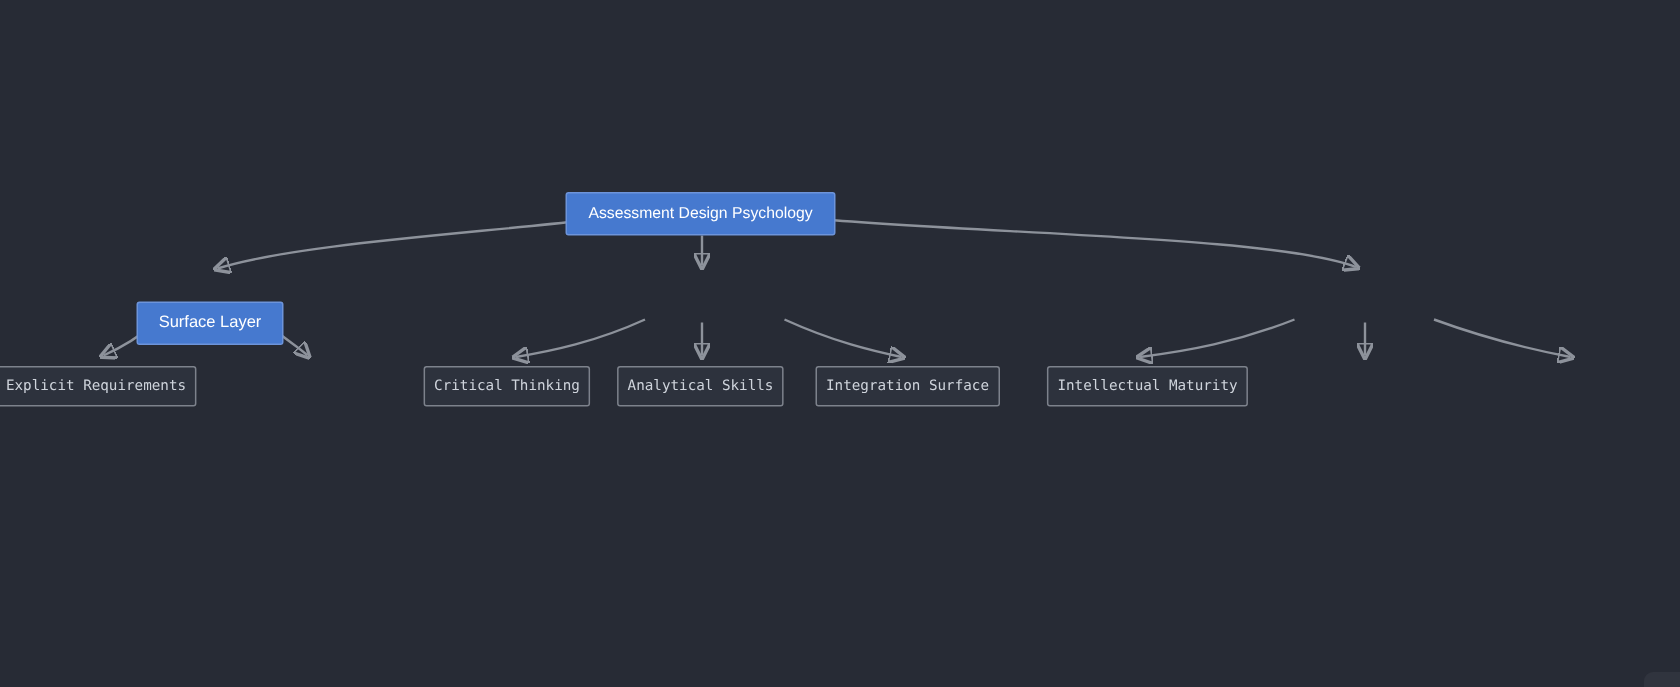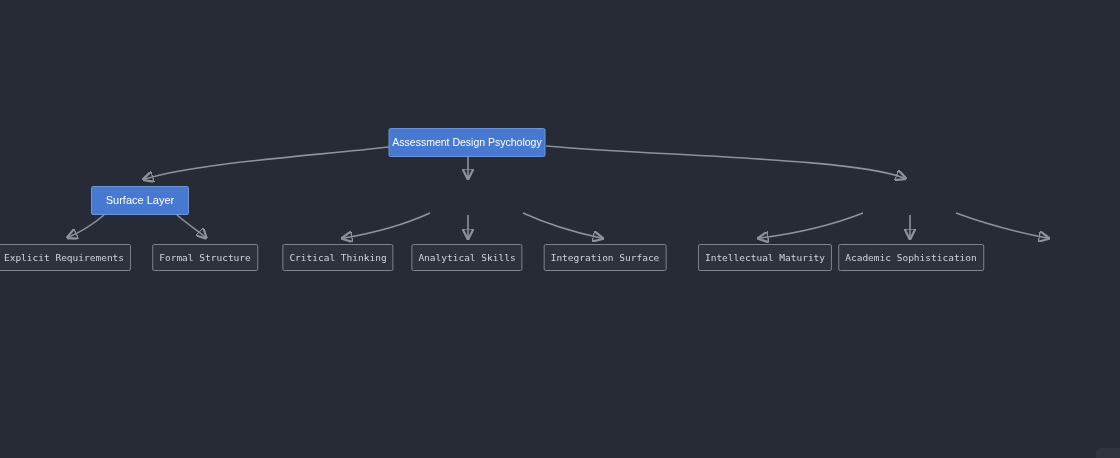--- a/index.html
+++ b/index.html
@@ -37,21 +37,21 @@
   }
   .branch-node {
     height: 29px;
     line-height: 27px;
     background: #4679cf;
     border: 1px solid #6d94da;
     color: #ffffff;
     font-size: 11px;
   }
   .root-node {
-    width: 157px;
+    width: 180px;
     font-size: 10.5px;
   }
   .l2-node {
     width: 98px;
   }
   .leaf-node {
     height: 27px;
     line-height: 25px;
     top: 244px;
     background: #2d323d;
@@ -90,34 +90,32 @@
     <path d="M430,213 C397,228 368,234 344,238" marker-end="url(#arrow)"></path>
     <path d="M468,215 L468,237" marker-end="url(#arrow)"></path>
     <path d="M523,213 C556,228 582,234 601,238" marker-end="url(#arrow)"></path>
     <path d="M863,213 C825,228 792,234 760,238" marker-end="url(#arrow)"></path>
     <path d="M910,215 L910,237" marker-end="url(#arrow)"></path>
     <path d="M956,213 C997,228 1026,234 1047,238" marker-end="url(#arrow)"></path>
   </svg>
 
   <div class="node branch-node root-node" style="left:467px; top:128px;">Assessment Design Psychology</div>
 
-  <div class="node branch-node l2-node" style="left:140px; top:186px;">Surface Layer</div>
+  <div class="node branch-node l2-node" style="left:140px; top:201px;">Surface Layer</div>
 
 
 
   <div class="node leaf-node" style="left:64px;">Explicit Requirements</div>
 
-  <div class="node leaf-node" style="left:205px;">Formal Structure</div>
 
   <div class="node leaf-node" style="left:338px;">Critical Thinking</div>
 
   <div class="node leaf-node" style="left:467px;">Analytical Skills</div>
 
   <div class="node leaf-node" style="left:605px;">Integration Surface</div>
 
   <div class="node leaf-node" style="left:753px;margin-left:12px;">Intellectual Maturity</div>
 
-  <div class="node leaf-node" style="left:911px;">Academic Sophistication</div>
 
 
   <div class="corner-widget"></div>
 
 </div>
 
 </body></html>

